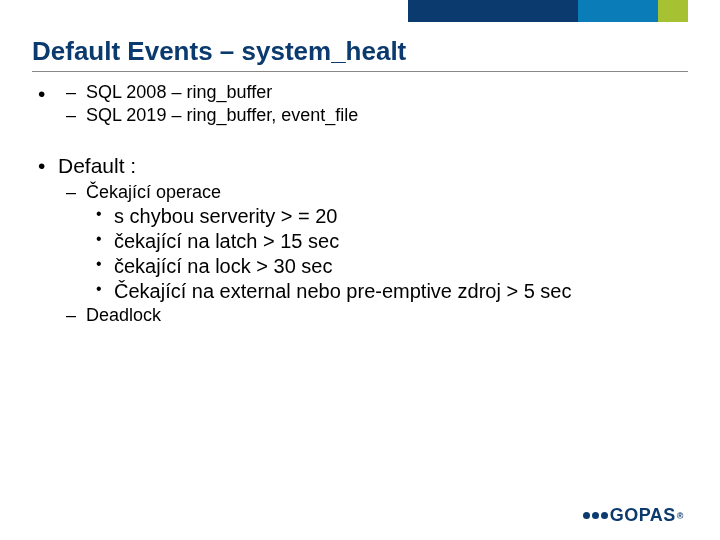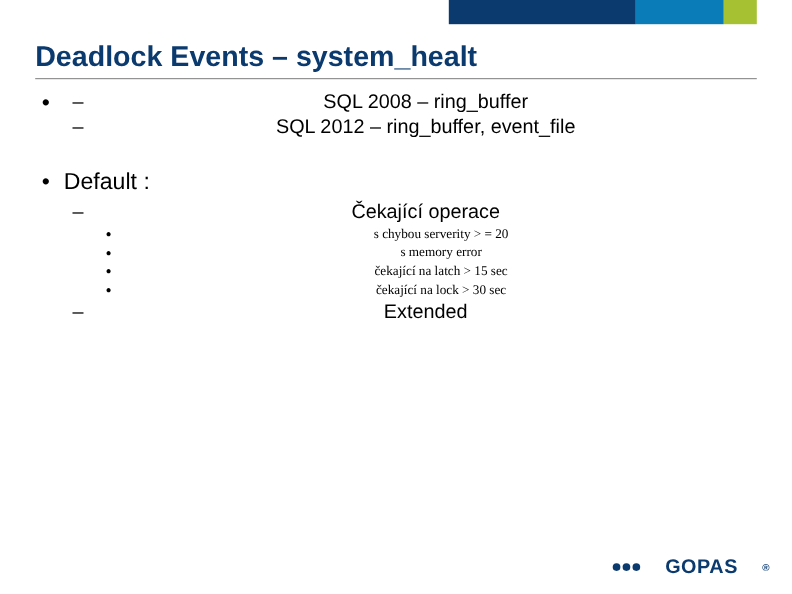--- a/index.html
+++ b/index.html
@@ -67,55 +67,53 @@
   ul.level2 {
     list-style: none;
     padding-left: 0;
     margin: 4px 0 0 0;
   }
   ul.level2 > li {
     font-size: 18px;
     margin: 2px 0;
     padding-left: 28px;
     position: relative;
-    text-align: center;
   }
   ul.level2 > li::before {
     content: "–";
     position: absolute;
     left: 8px;
     top: 0;
     font-size: 18px;
   }
   ul.level3 {
     list-style: none;
     padding-left: 0;
     margin: 2px 0 0 0;
   }
   ul.level3 > li {
-    font-size: 12px;
+    font-size: 20px;
     margin: 2px 0;
     padding-left: 28px;
     position: relative;
-    font-family: Liberation Serif, serif;
   }
   ul.level3 > li::before {
     content: "•";
     position: absolute;
     left: 10px;
     top: 0;
     font-size: 16px;
   }
   .logo {
     position: absolute;
     bottom: 14px;
-    right: 20px;
+    right: 36px;
     display: flex;
     align-items: center;
-    gap: 21px;
+    gap: 0;
     color: #0b3a6e;
     font-weight: bold;
     font-size: 18px;
     letter-spacing: 0.5px;
   }
   .logo .bullets {
     display: flex;
     gap: 2px;
     margin-right: 2px;
   }
@@ -134,44 +132,44 @@
 </head>
 <body>
 
 <div class="header-bars">
   <div class="bar bar-navy"></div>
   <div class="bar bar-blue"></div>
   <div class="bar bar-green"></div>
 </div>
 
 <div class="slide">
-  <div class="title">Deadlock Events – system_healt</div>
+  <div class="title">Default Events – system_healt</div>
   <hr class="divider">
 
   <ul class="level1">
     <li>
       <ul class="level2">
         <li>SQL 2008 – ring_buffer</li>
-        <li>SQL 2012 – ring_buffer, event_file</li>
+        <li>SQL 2019 – ring_buffer, event_file</li>
       </ul>
     </li>
     <li class="spacer"></li>
     <li>
       <span>Default :</span>
       <ul class="level2">
         <li>
           <span>Čekající operace</span>
           <ul class="level3">
             <li>s chybou serverity &gt; = 20</li>
-            <li>s memory error</li>
             <li>čekající na latch &gt; 15 sec</li>
             <li>čekající na lock &gt; 30 sec</li>
+            <li>Čekající na external nebo pre-emptive zdroj &gt; 5 sec</li>
           </ul>
         </li>
-        <li>Extended</li>
+        <li>Deadlock</li>
       </ul>
     </li>
   </ul>
 </div>
 
 <div class="logo">
   <span class="bullets">
     <span class="dot"></span>
       <span class="dot"></span>
       <span class="dot"></span>

